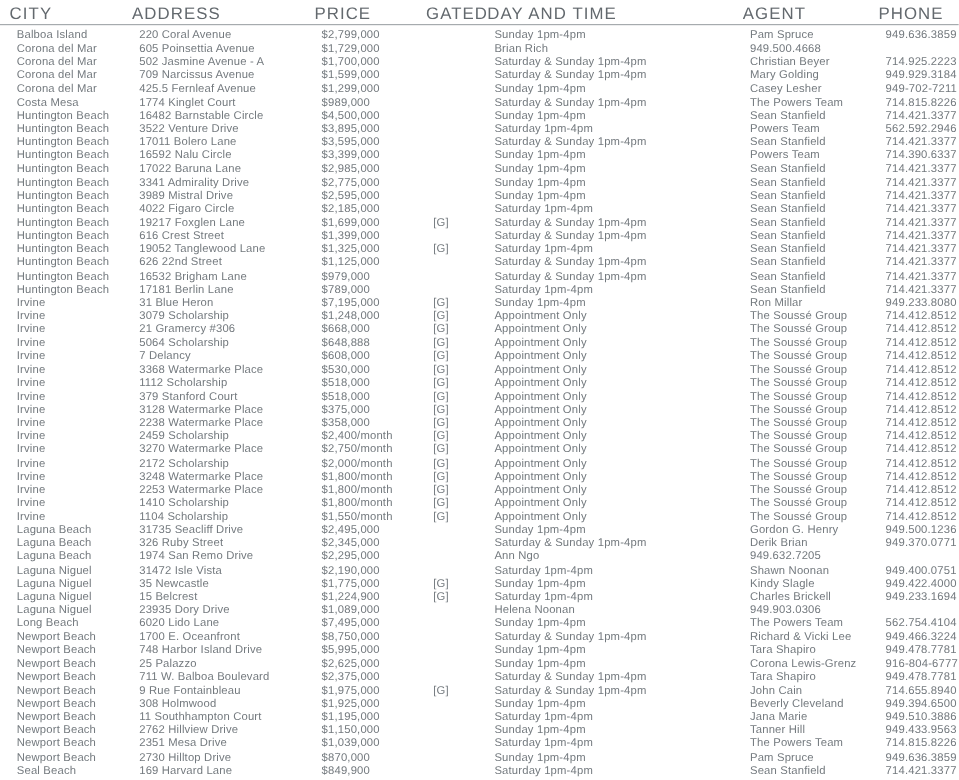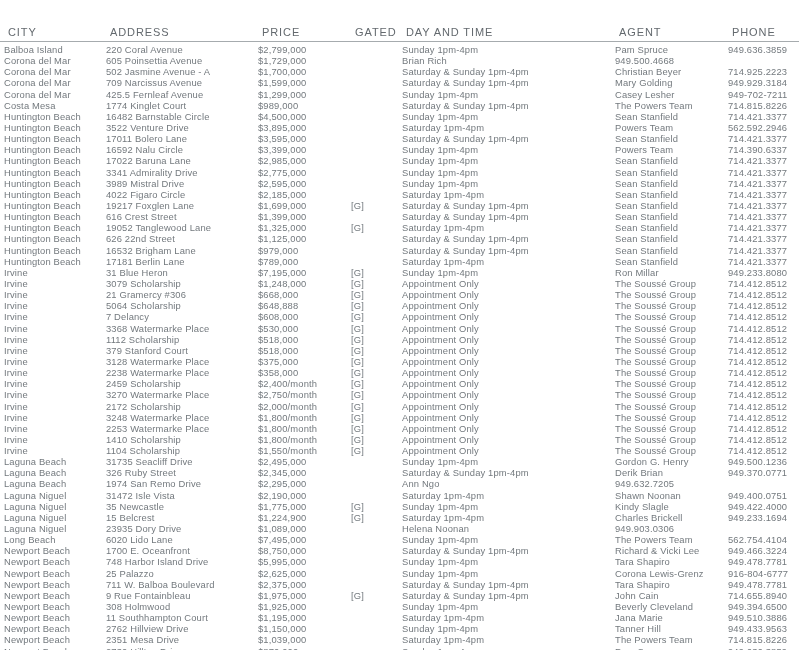--- a/index.html
+++ b/index.html
@@ -18,36 +18,35 @@
     width: 799px;
   }
   .hdr-row {
     display: grid;
     grid-template-columns: 102px 152px 93px 51px 213px 113px 67px;
     padding: 6px 0 4px 8px;
     border-bottom: 1px solid #a6abae;
     box-sizing: border-box;
   }
   .hdr-cell {
-    font-size: 11px;
+    font-size: 14px;
     line-height: 10px;
     letter-spacing: 0.9px;
     color: #63696e;
     text-transform: uppercase;
     white-space: nowrap;
     overflow: hidden;
-    margin-top: 21px;
   }
   .body-rows {
     padding-top: 2px;
   }
   .data-row {
     display: grid;
     grid-template-columns: 102px 152px 93px 51px 213px 113px 67px;
-    padding-left: 4px;
+    padding-left: 14px;
     height: 11.15px;
     align-items: center;
     box-sizing: border-box;
   }
   .cell {
     font-size: 9.4px;
     line-height: 11.15px;
     letter-spacing: 0.15px;
     color: #73797e;
     white-space: nowrap;

